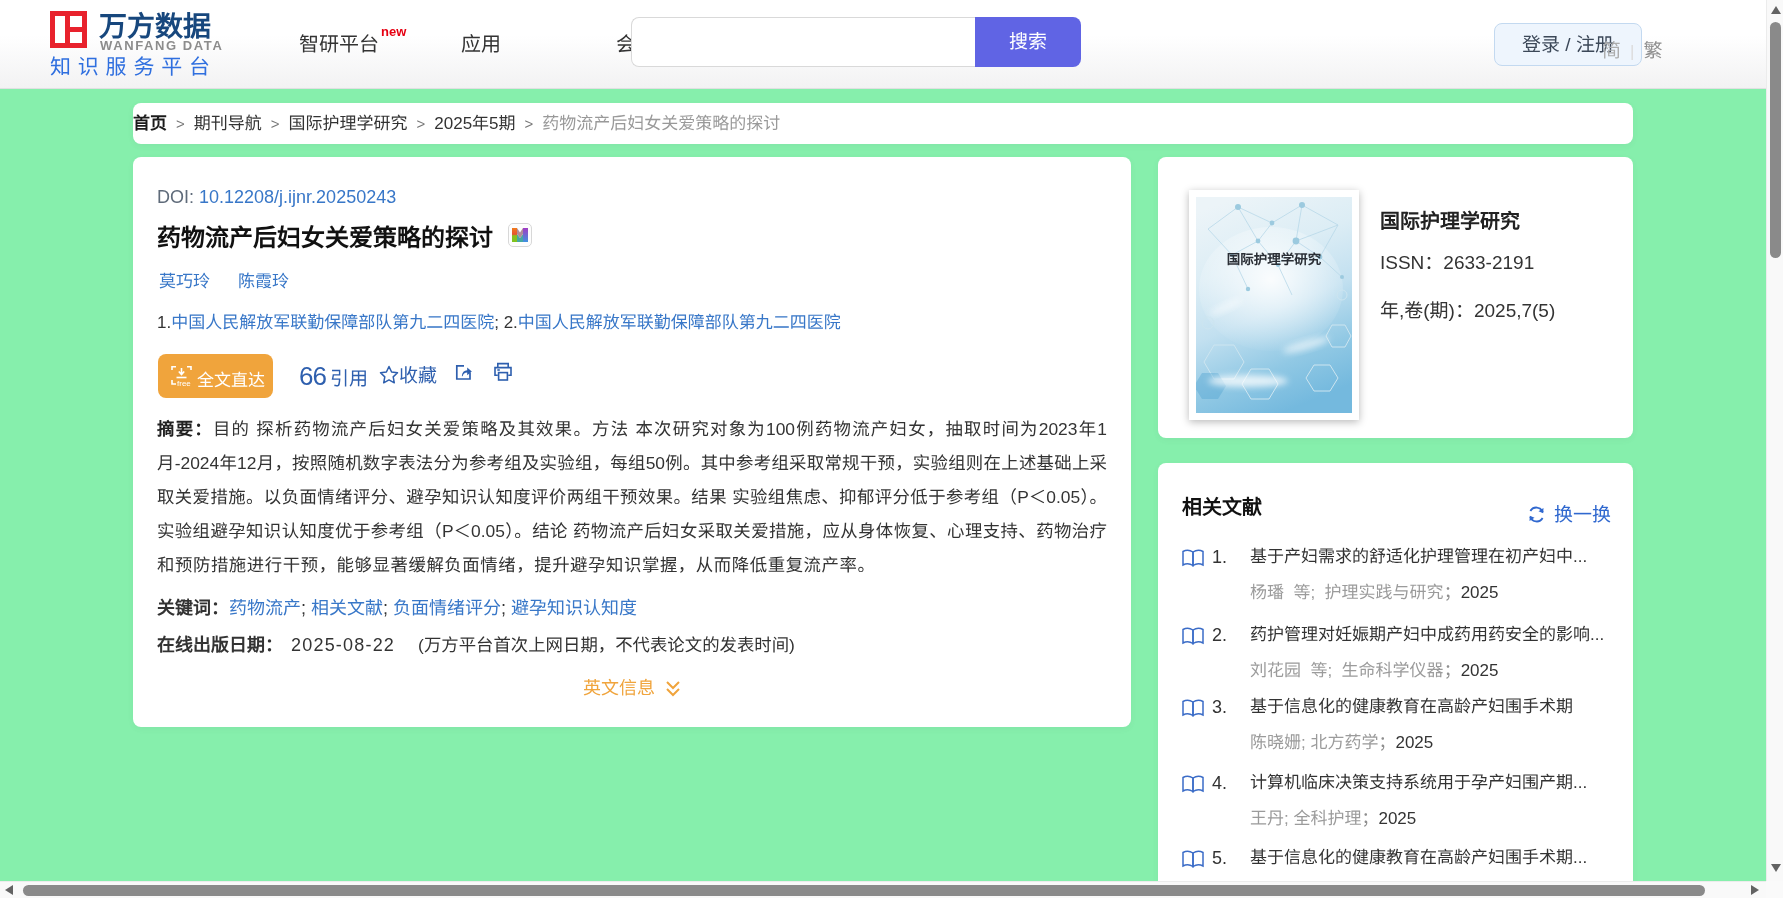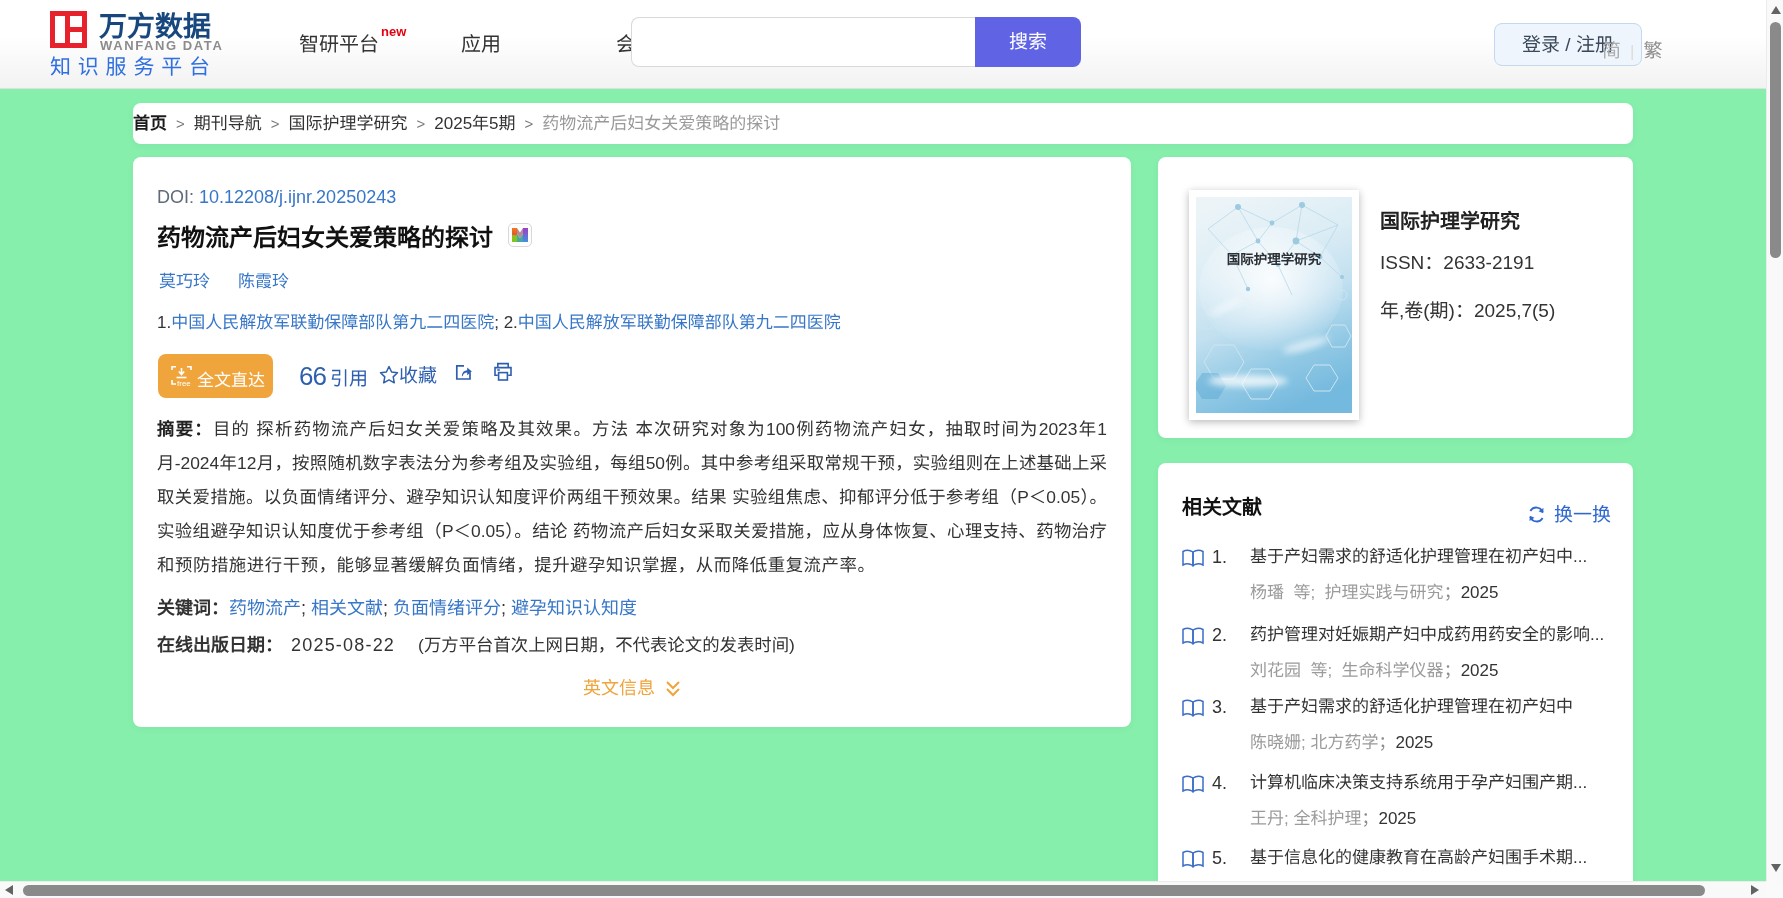--- a/index.html
+++ b/index.html
@@ -271,21 +271,21 @@
         <div class="rel-s">刘花园&nbsp; 等;&nbsp; 生命科学仪器<span style="color:#8f8f8f">；</span><span class="yr">2025</span></div>
       </div>
     <div class="rel-item" style="top:234px;">
         <span class="rel-ico"><svg width="22" height="19" viewBox="0 0 22 19">
             <g fill="none" stroke="#3b6cc7" stroke-width="1.5">
               <path d="M1 2.5 C4 0.8 8 1 11 3 L11 16.5 C8 14.5 4 14.3 1 16 Z"></path>
               <path d="M21 2.5 C18 0.8 14 1 11 3 L11 16.5 C14 14.5 18 14.3 21 16 Z"></path>
             </g>
           </svg></span>
         <span class="rel-num">3.</span>
-        <div class="rel-t">基于产妇需求的舒适化护理管理在初产妇中</div>
+        <div class="rel-t">基于信息化的健康教育在高龄产妇围手术期</div>
         <div class="rel-s">陈晓姗; 北方药学<span style="color:#8f8f8f">；</span><span class="yr">2025</span></div>
       </div>
     <div class="rel-item" style="top:310px;">
         <span class="rel-ico"><svg width="22" height="19" viewBox="0 0 22 19">
             <g fill="none" stroke="#3b6cc7" stroke-width="1.5">
               <path d="M1 2.5 C4 0.8 8 1 11 3 L11 16.5 C8 14.5 4 14.3 1 16 Z"></path>
               <path d="M21 2.5 C18 0.8 14 1 11 3 L11 16.5 C14 14.5 18 14.3 21 16 Z"></path>
             </g>
           </svg></span>
         <span class="rel-num">4.</span>

